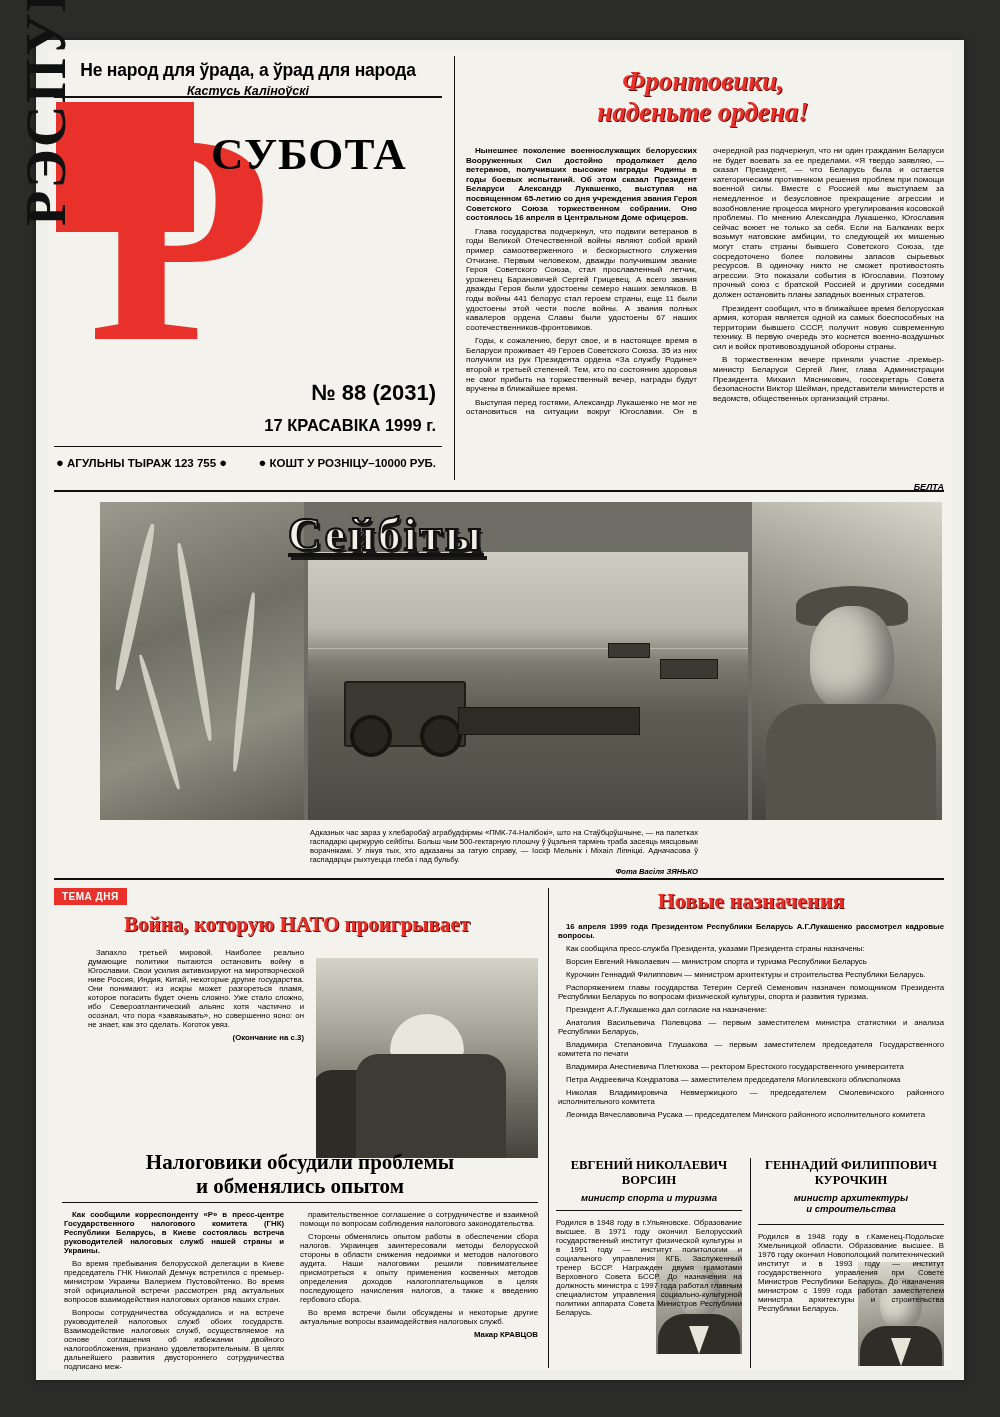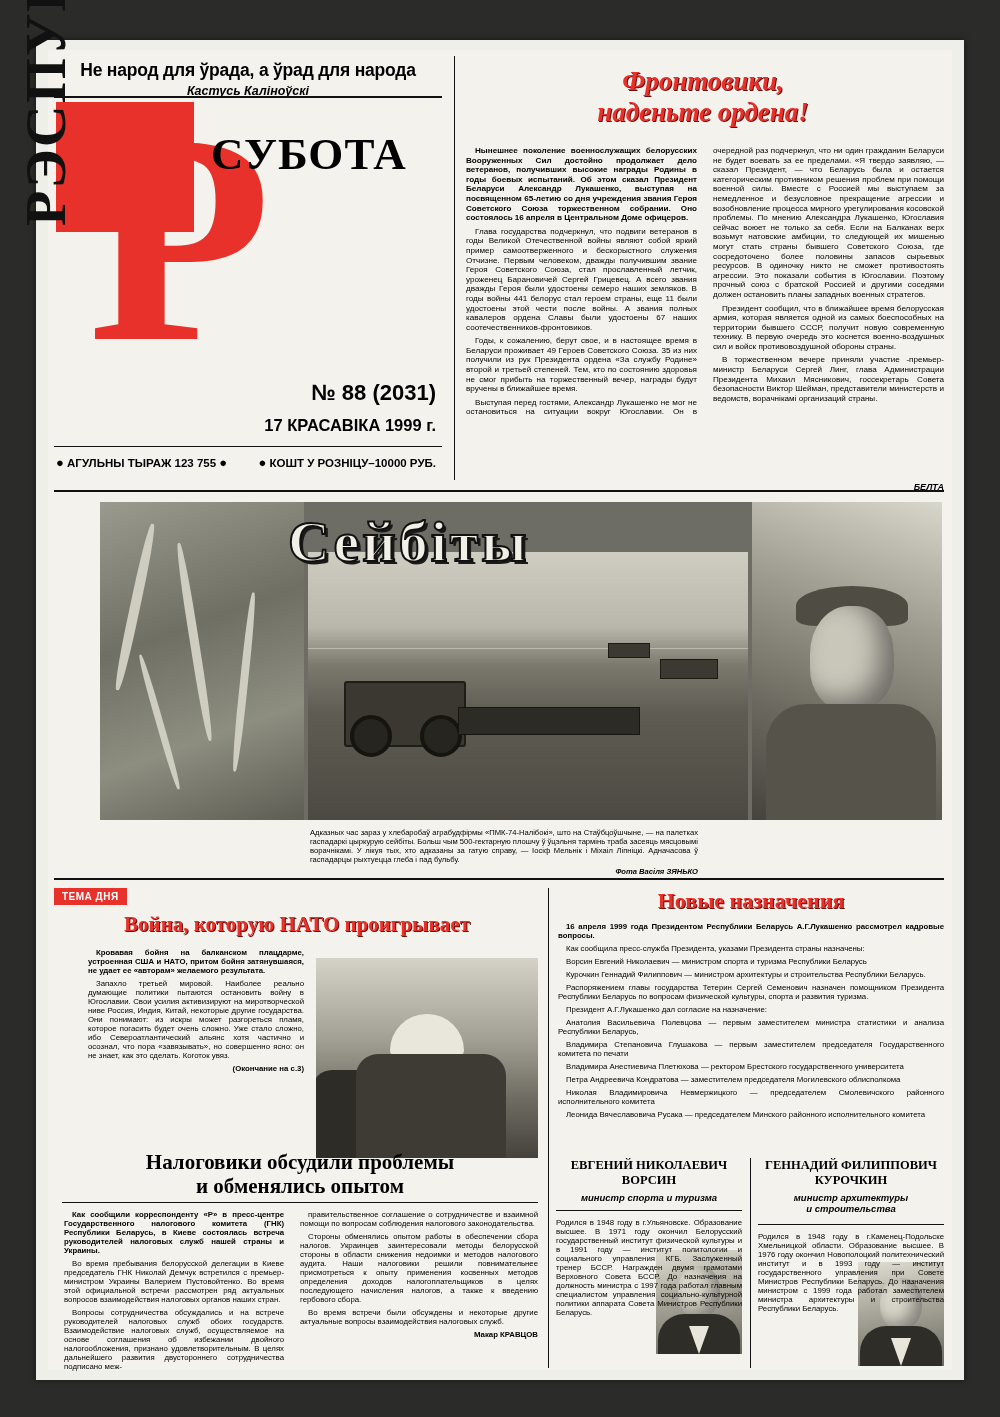--- a/index.html
+++ b/index.html
@@ -123,24 +123,25 @@
     background:#4e4c43; border-radius:50% 50% 18% 18%;
   }
   .soldier-body {
     position:absolute; left:14px; top:202px; width:170px; height:120px;
     background:#55534a; border-radius:40px 40px 0 0;
   }
   .branch { position:absolute; background:#cfccc0; border-radius:40%; }
   .overtitle {
     position:absolute; left:240px; top:458px;
     font-family:"Liberation Serif", serif;
-    font-size:58px; font-weight:bold; letter-spacing:3px;
+    font-size:46px; font-weight:bold; letter-spacing:3px;
     color:#f2f0e6;
     -webkit-text-stroke:2px #111;
     text-shadow:3px 3px 0 #1a1a18;
+    text-decoration:underline;
   }
   .caption {
     position:absolute; left:262px; top:778px; width:388px;
     font-size:7.6px; line-height:9px; text-align:justify;
   }
   .caption .credit { display:block; text-align:right; font-weight:bold; font-style:italic; margin-top:3px; }
   
   .tag {
     position:absolute; background:#e8312a; color:#fff;
     font-size:10px; font-weight:bold; letter-spacing:.5px;
@@ -238,21 +239,21 @@
   <div class="lead-head">
     <div>Фронтовики,</div>
     <div>наденьте ордена!</div>
   </div>
   <div class="lead-cols">
     <p class="b">Нынешнее поколение военнослужащих белорусских Вооруженных Сил достойно продолжает дело ветеранов, получивших высокие награды Родины в годы боевых испытаний. Об этом сказал Президент Беларуси Александр Лукашенко, выступая на посвященном 65-летию со дня учреждения звания Героя Советского Союза торжественном собрании. Оно состоялось 16 апреля в Центральном Доме офицеров.</p>
     <p>Глава государства подчеркнул, что подвиги ветеранов в годы Великой Отечественной войны являют собой яркий пример самоотверженного и бескорыстного служения Отчизне. Первым человеком, дважды получившим звание Героя Советского Союза, стал прославленный летчик, уроженец Барановичей Сергей Грицевец. А всего звания дважды Героя были удостоены семеро наших земляков. В годы войны 441 белорус стал героем страны, еще 11 были удостоены этой чести после войны. А звания полных кавалеров ордена Славы были удостоены 67 наших соотечественников-фронтовиков.</p>
     <p>Годы, к сожалению, берут свое, и в настоящее время в Беларуси проживает 49 Героев Советского Союза. 35 из них получили из рук Президента ордена «За службу Родине» второй и третьей степеней. Тем, кто по состоянию здоровья не смог прибыть на торжественный вечер, награды будут вручены в ближайшее время.</p>
     <p>Выступая перед гостями, Александр Лукашенко не мог не остановиться на ситуации вокруг Югославии. Он в очередной раз подчеркнул, что ни один гражданин Беларуси не будет воевать за ее пределами. «Я твердо заявляю, — сказал Президент, — что Беларусь была и остается категорическим противником решения проблем при помощи военной силы. Вместе с Россией мы выступаем за немедленное и безусловное прекращение агрессии и возобновление процесса мирного урегулирования косовской проблемы. По мнению Александра Лукашенко, Югославия сейчас воюет не только за себя. Если на Балканах верх возьмут натовские амбиции, то следующей их мишенью могут стать страны бывшего Советского Союза, где сосредоточено более половины запасов сырьевых ресурсов. В одиночку никто не сможет противостоять агрессии. Это показали события в Югославии. Поэтому прочный союз с братской Россией и другими соседями должен остановить планы западных военных стратегов.</p>
     <p>Президент сообщил, что в ближайшее время белорусская армия, которая является одной из самых боеспособных на территории бывшего СССР, получит новую современную технику. В первую очередь это коснется военно-воздушных сил и войск противовоздушной обороны страны.</p>
-    <p>В торжественном вечере приняли участие -премьер-министр Беларуси Сергей Линг, глава Администрации Президента Михаил Мясникович, госсекретарь Совета безопасности Виктор Шейман, представители министерств и ведомств, ворачнікамі организаций страны.</p>
+    <p>В торжественном вечере приняли участие -премьер-министр Беларуси Сергей Линг, глава Администрации Президента Михаил Мясникович, госсекретарь Совета безопасности Виктор Шейман, представители министерств и ведомств, общественных организаций страны.</p>
   </div>
   <div class="belta">БЕЛТА</div>
 
   <div class="hline thick" style="left:6px; top:440px; width:890px;"></div>
 
   <div class="photoblock">
     <div class="ph a">
       <div class="branch" style="left:30px; top:20px; width:10px; height:170px; transform:rotate(12deg);"></div>
       <div class="branch" style="left:90px; top:40px; width:9px; height:200px; transform:rotate(-9deg);"></div>
       <div class="branch" style="left:140px; top:90px; width:8px; height:180px; transform:rotate(6deg);"></div>
@@ -276,21 +277,20 @@
     <span>Адказных час зараз у хлебаробаў аграбудфірмы «ПМК-74-Налібокі», што на Стаўбцоўшчыне, — на палетках гаспадаркі цыркурую сейбіты. Больш чым 500-гектарную плошчу ў ўцэльня тармінь траба засеяць мясцовымі ворачнікамі. У лікуя тых, хто адказаны за гатую справу, — Іосіф Мельнік і Міхаіл Ліпніцкі. Адначасова ў гаспадарцы рыхтуецца глеба і пад бульбу.</span>
     <span class="credit">Фота Васіля ЗЯНЬКО</span>
   </div>
 
   <div class="hline thick" style="left:6px; top:828px; width:890px;"></div>
 
   <div class="tag" style="left:6px; top:838px;">ТЕМА ДНЯ</div>
   <div class="h-red" style="left:14px; top:862px; width:470px; text-align:center;">Война, которую НАТО проигрывает</div>
 
   <div class="body-col" style="left:40px; top:898px; width:216px;">
-    <p class="b">Кровавая бойня на балканском плацдарме, устроенная США и НАТО, притом бойня затянувшаяся, не удает ее «авторам» желаемого результата.</p>
     <p>Запахло третьей мировой. Наиболее реально думающие политики пытаются остановить войну в Югославии. Свои усилия активизируют на миротворческой ниве Россия, Индия, Китай, некоторые другие государства. Они понимают: из искры может разгореться пламя, которое погасить будет очень сложно. Уже стало сложно, ибо Североатлантический альянс хотя частично и осознал, что пора «завязывать», но совершенно ясно: он не знает, как это сделать. Коготок увяз.</p>
     <p class="i">(Окончание на с.3)</p>
   </div>
 
   <div class="photo-war">
     <div class="torso2"></div>
     <div class="helmet"></div>
     <div class="torso"></div>
   </div>
 

